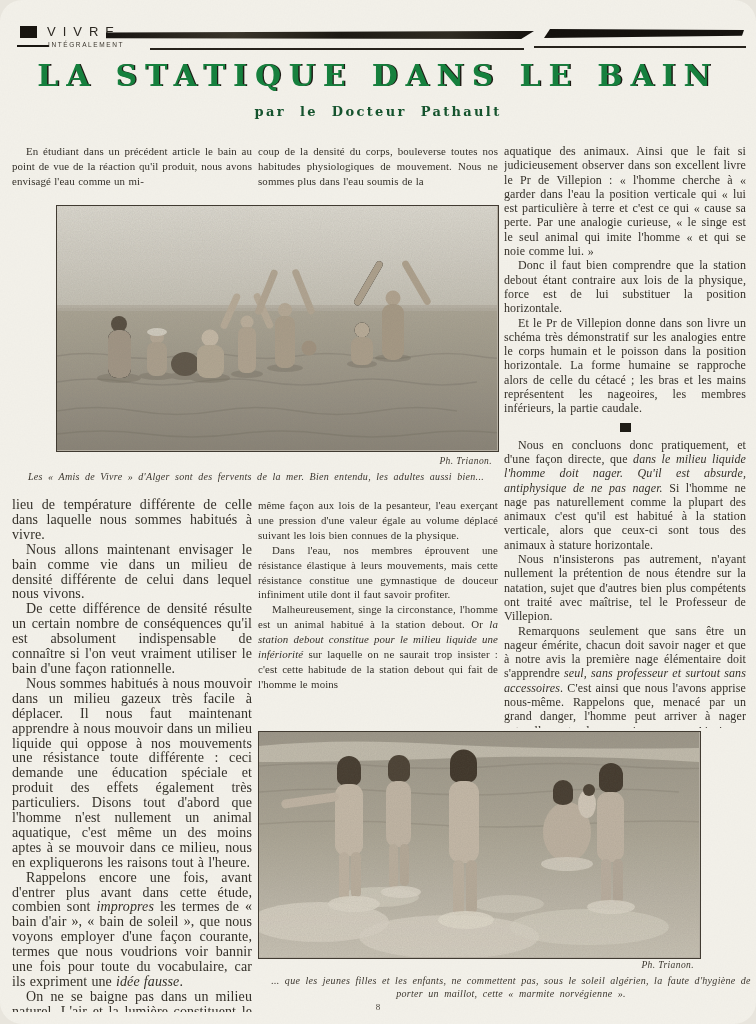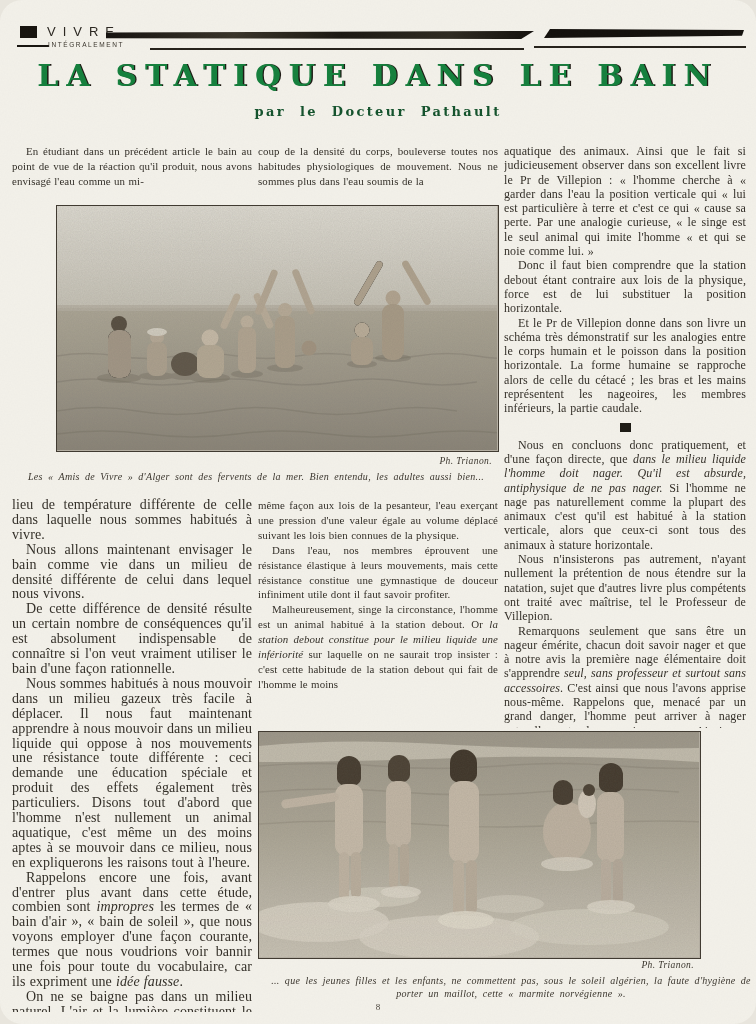--- a/index.html
+++ b/index.html
@@ -93,21 +93,21 @@
       <p class="article-p no-indent"><span>même façon aux lois de la pesanteur, l'eau exerçant une pression d'une valeur égale au volume déplacé suivant les lois bien connues de la physique.</span></p>
       <p class="article-p"><span>Dans l'eau, nos membres éprouvent une résistance élastique à leurs mouvements, mais cette résistance constitue une gymnastique de douceur infiniment utile dont il faut savoir profiter.</span></p>
       <p class="article-p"><span>Malheureusement, singe la circonstance, l'homme est un animal habitué à la station debout. Or </span><span class="it">la station debout constitue pour le milieu liquide une infériorité</span><span> sur laquelle on ne saurait trop insister : c'est cette habitude de la station debout qui fait de l'homme le moins</span></p>
     </div>
   <div class="col" id="col3">
       <p class="article-p no-indent"><span>aquatique des animaux. Ainsi que le fait si judicieusement observer dans son excellent livre le Pr de Villepion : « l'homme cherche à « garder dans l'eau la position verticale qui « lui est particulière à terre et c'est ce qui « cause sa perte. Par une analogie curieuse, « le singe est le seul animal qui imite l'homme « et qui se noie comme lui. »</span></p>
       <p class="article-p"><span>Donc il faut bien comprendre que la station debout étant contraire aux lois de la physique, force est de lui substituer la position horizontale.</span></p>
       <p class="article-p"><span>Et le Pr de Villepion donne dans son livre un schéma très démonstratif sur les analogies entre le corps humain et le poisson dans la position horizontale. La forme humaine se rapproche alors de celle du cétacé ; les bras et les mains représentent les nageoires, les membres inférieurs, la partie caudale.</span></p>
       <div class="col-divider"></div>
       <p class="article-p"><span>Nous en concluons donc pratiquement, et d'une façon directe, que </span><span class="it">dans le milieu liquide l'homme doit nager. Qu'il est absurde, antiphysique de ne pas nager.</span><span> Si l'homme ne nage pas naturellement comme la plupart des animaux c'est qu'il est habitué à la station verticale, alors que ceux-ci sont tous des animaux à stature horizontale.</span></p>
-      <p class="article-p"><span>Nous n'insisterons pas autrement, n'ayant nullement la prétention de nous étendre sur la natation, sujet que d'autres livre plus compétents ont traité avec maîtrise, tel le Professeur de Villepion.</span></p>
+      <p class="article-p"><span>Nous n'insisterons pas autrement, n'ayant nullement la prétention de nous étendre sur la natation, sujet que d'autres bien plus compétents ont traité avec maîtrise, tel le Professeur de Villepion.</span></p>
       <p class="article-p"><span>Remarquons seulement que sans être un nageur émérite, chacun doit savoir nager et que à notre avis la première nage élémentaire doit s'apprendre </span><span class="it">seul, sans professeur et surtout sans accessoires</span><span>. C'est ainsi que nous l'avons apprise nous-même. Rappelons que, menacé par un grand danger, l'homme peut arriver à nager naturellement du premier coup. Ainsi en témoigne</span></p>
     </div>
 
   <div class="photo" id="photo1">
     <svg width="440" height="244" viewBox="0 0 440 244">
       <defs>
         <linearGradient id="p1sky" x1="0" y1="0" x2="0" y2="1">
           <stop offset="0" stop-color="#dedbd2"></stop>
             <stop offset="1" stop-color="#c3bfb3"></stop>
         </linearGradient>

